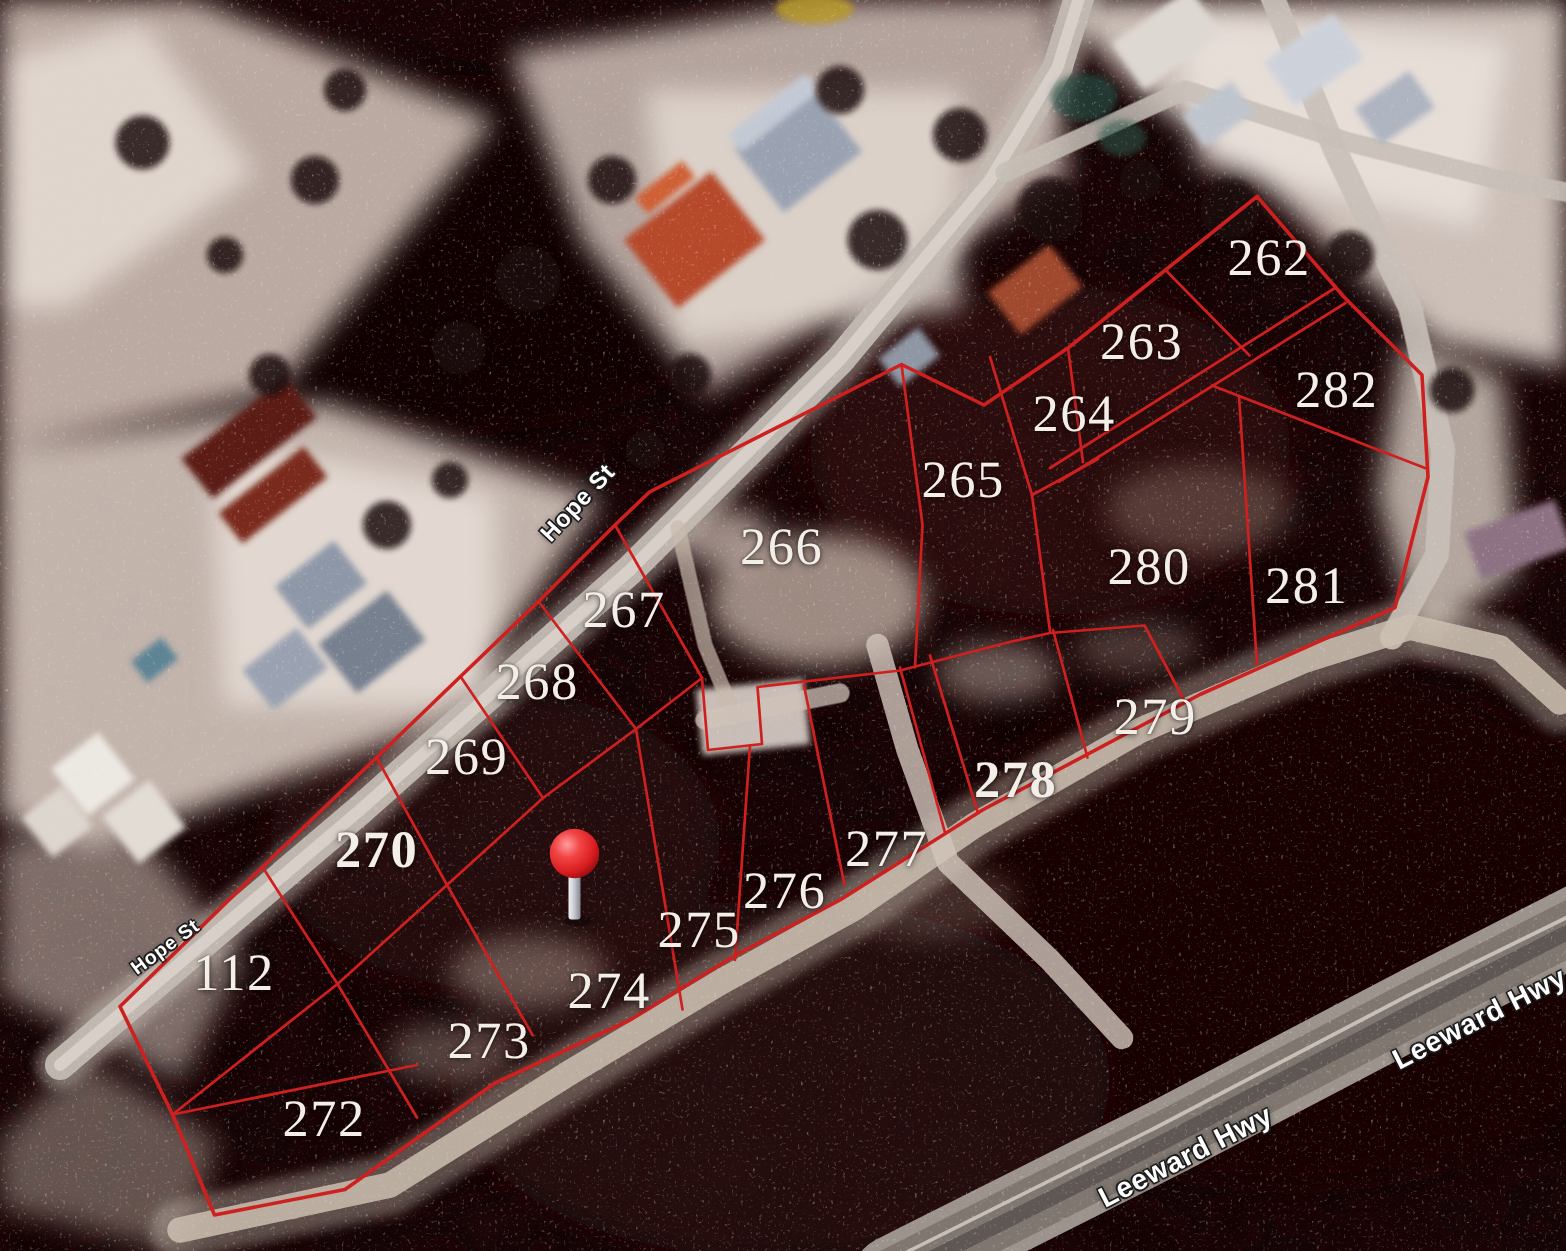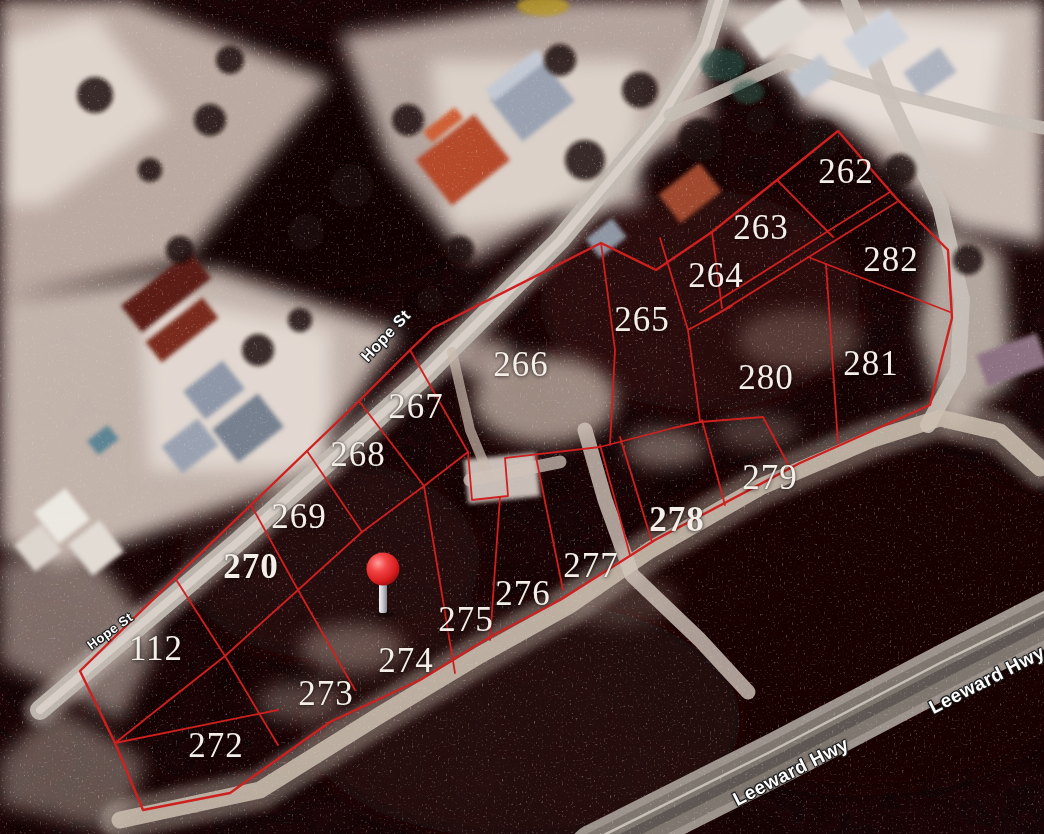--- a/index.html
+++ b/index.html
@@ -202,24 +202,24 @@
   </svg>
 
   <div id="lot-labels">
       <div class="lot-label" style="left: 846px; top: 172px;">262</div>
       <div class="lot-label" style="left: 761px; top: 228px;">263</div>
       <div class="lot-label" style="left: 891px; top: 260px;">282</div>
       <div class="lot-label" style="left: 716px; top: 276px;">264</div>
       <div class="lot-label" style="left: 642px; top: 320px;">265</div>
       <div class="lot-label" style="left: 521px; top: 365px;">266</div>
       <div class="lot-label" style="left: 766px; top: 378px; text-align: right;">280</div>
-      <div class="lot-label" style="left: 871px; top: 364px;">281</div>
+      <div class="lot-label" style="left: 871px; top: 391px;">281</div>
       <div class="lot-label" style="left: 416px; top: 407px;">267</div>
       <div class="lot-label" style="left: 358px; top: 455px;">268</div>
-      <div class="lot-label" style="left: 299px; top: 505px; margin-top: 12px;">269</div>
+      <div class="lot-label" style="left: 311px; top: 505px;">269</div>
       <div class="lot-label" style="left: 738px; top: 478px; margin-left: 32px;">279</div>
       <div class="lot-label" style="left: 677px; top: 520px; font-weight: bold;">278</div>
       <div class="lot-label" style="left: 591px; top: 566px;">277</div>
       <div class="lot-label" style="left: 251px; top: 567px; font-weight: bold;">270</div>
       <div class="lot-label" style="left: 523px; top: 594px;">276</div>
       <div class="lot-label" style="left: 466px; top: 620px;">275</div>
       <div class="lot-label" style="left: 156px; top: 649px;">112</div>
       <div class="lot-label" style="left: 406px; top: 661px;">274</div>
       <div class="lot-label" style="left: 326px; top: 694px;">273</div>
       <div class="lot-label" style="left: 216px; top: 746px;">272</div>

